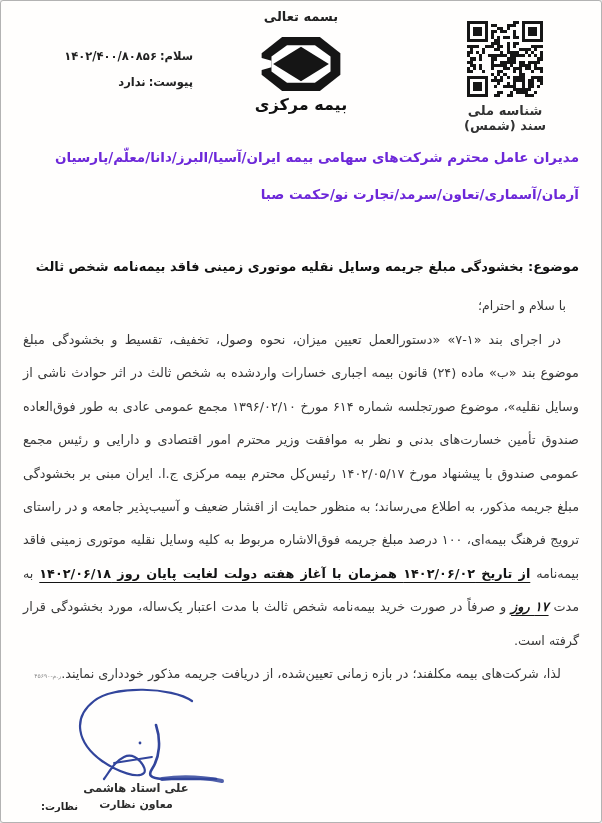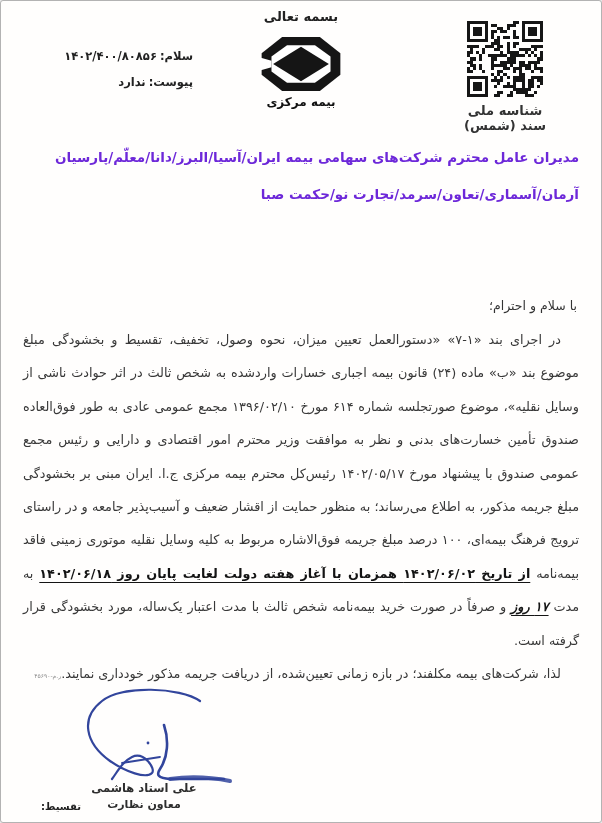--- a/index.html
+++ b/index.html
@@ -27,57 +27,57 @@
     font-size:11.5px;font-weight:600;color:#222;
     line-height:26px;
   }
   .meta .row{white-space:nowrap;}
   .meta .lbl{margin-left:3px;}
   .logo-wrap{
     position:absolute;top:34px;left:50%;transform:translateX(-50%);
     width:160px;text-align:center;
   }
   .logo-wrap svg{display:block;margin:0 auto;}
-  .logo-line1{font-size:12px;font-weight:800;color:#111;margin-top:2px;letter-spacing:-.3px;}
+  .logo-line1{font-size:16px;font-weight:800;color:#111;margin-top:2px;letter-spacing:-.3px;}
   .logo-line2{font-size:11px;font-weight:800;color:#111;margin-top:-1px;letter-spacing:-.3px;}
   .qr-wrap{
     position:absolute;top:20px;left:458px;width:92px;text-align:center;
   }
   .qr-box{width:76px;height:76px;margin:0 auto;}
   .qr-box svg{width:76px;height:76px;display:block;}
   .qr-caption{font-size:13px;color:#333;margin-top:6px;font-weight:600;}
   
   .recipients{
     position:absolute;top:138px;right:22px;left:22px;
     font-size:13.5px;font-weight:bold;color:#6d28d9;
     line-height:37px;text-align:right;
   }
   
   .subject{
     position:absolute;top:258px;right:22px;left:22px;
     font-size:13px;font-weight:800;color:#111;text-align:right;
   }
   .salutation{
-    position:absolute;top:297px;right:24px;
+    position:absolute;top:297px;right:35px;
     font-size:12.5px;color:#333;text-align:center;
   }
   
   .body-text{
     position:absolute;top:322px;right:22px;left:22px;
     font-size:12.8px;color:#383838;
     line-height:33.4px;
     text-align:justify;text-align-last:right;
   }
   .body-text p{margin:0;text-indent:18px;}
   .bu{font-weight:800;text-decoration:underline;color:#141414;text-underline-offset:4px;}
   .bui{font-weight:800;font-style:italic;text-decoration:underline;color:#141414;text-underline-offset:4px;}
   .tiny-ref{font-size:6px;color:#8a8a8a;letter-spacing:0;vertical-align:baseline;}
   
   .signature{
-    position:absolute;top:684px;left:48px;width:190px;text-align:center;
+    position:absolute;top:684px;left:40px;width:190px;text-align:center;
   }
   .signature svg{display:block;margin:0 auto -6px auto;}
   .sig-name{font-size:11.5px;font-weight:600;color:#2d2d2d;line-height:18px;}
   .sig-title{font-size:11px;font-weight:600;color:#2d2d2d;line-height:16px;}
   
   .cc{
     position:absolute;top:800px;left:22px;right:auto;
     width:70px;text-align:left;
     font-size:10px;font-weight:bold;color:#222;
     direction:rtl;
@@ -341,20 +341,21 @@
         </svg>
     </div>
     <div class="qr-caption">شناسه ملی سند (شمس)</div>
   </div>
 
   <div class="recipients">
     <div>مدیران عامل محترم شرکت‌های سهامی بیمه ایران/آسیا/البرز/دانا/معلّم/پارسیان</div>
     <div>آرمان/آسماری/تعاون/سرمد/تجارت نو/حکمت صبا</div>
   </div>
 
+  <div class="subject">موضوع: بخشودگی مبلغ جریمه وسایل نقلیه موتوری زمینی فاقد بیمه‌نامه شخص ثالث</div>
 
   <div class="salutation">با سلام و احترام؛</div>
 
   <div class="body-text">
     <p><span>در اجرای بند «۱-۷» «دستورالعمل تعیین میزان، نحوه وصول، تخفیف، تقسیط و بخشودگی مبلغ موضوع بند «ب» ماده (۲۴) قانون بیمه اجباری خسارات واردشده به شخص ثالث در اثر حوادث ناشی از وسایل نقلیه»، موضوع صورتجلسه شماره ۶۱۴ مورخ ۱۳۹۶/۰۲/۱۰ مجمع عمومی عادی به طور فوق‌العاده صندوق تأمین خسارت‌های بدنی و نظر به موافقت وزیر محترم امور اقتصادی و دارایی و رئیس مجمع عمومی صندوق با پیشنهاد مورخ ۱۴۰۲/۰۵/۱۷ رئیس‌کل محترم بیمه مرکزی ج.ا. ایران مبنی بر بخشودگی مبلغ جریمه مذکور، به اطلاع می‌رساند؛ به منظور حمایت از اقشار ضعیف و آسیب‌پذیر جامعه و در راستای ترویج فرهنگ بیمه‌ای، ۱۰۰ درصد مبلغ جریمه فوق‌الاشاره مربوط به کلیه وسایل نقلیه موتوری زمینی فاقد بیمه‌نامه </span><span class="bu">از تاریخ ۱۴۰۲/۰۶/۰۲ همزمان با آغاز هفته دولت لغایت پایان روز ۱۴۰۲/۰۶/۱۸</span><span> به مدت </span><span class="bui">۱۷ روز</span><span> و صرفاً در صورت خرید بیمه‌نامه شخص ثالث با مدت اعتبار یک‌ساله، مورد بخشودگی قرار گرفته است.</span></p>
     <p><span>لذا، شرکت‌های بیمه مکلفند؛ در بازه زمانی تعیین‌شده، از دریافت جریمه مذکور خودداری نمایند.</span><span class="tiny-ref">ر.م-۴۵۶۹۰</span></p>
   </div>
 
   <div class="signature">
     <svg width="185" height="100" viewBox="0 0 185 100" aria-hidden="true">
@@ -362,16 +363,16 @@
       <path d="M112,40 C117,55 116,72 108,84 C104,90 106,93 118,94 L172,94" fill="none" stroke="#32459c" stroke-width="2.6" stroke-linecap="round"></path>
       <path d="M118,94 C138,91 158,92 178,96" fill="none" stroke="#32459c" stroke-width="4" stroke-linecap="round" opacity="0.85"></path>
       <path d="M70,78 L108,72" fill="none" stroke="#32459c" stroke-width="1.8" stroke-linecap="round"></path>
       <circle cx="96" cy="58" r="1.4" fill="#32459c"></circle>
     </svg>
     <div class="sig-name">علی استاد هاشمی</div>
     <div class="sig-title">معاون نظارت</div>
   </div>
 
   <div class="cc">
-    <span class="cc-inner">تقسیط:</span>
+    <span class="cc-inner">نظارت:</span>
   </div>
 
 </div>
 
 </body></html>

